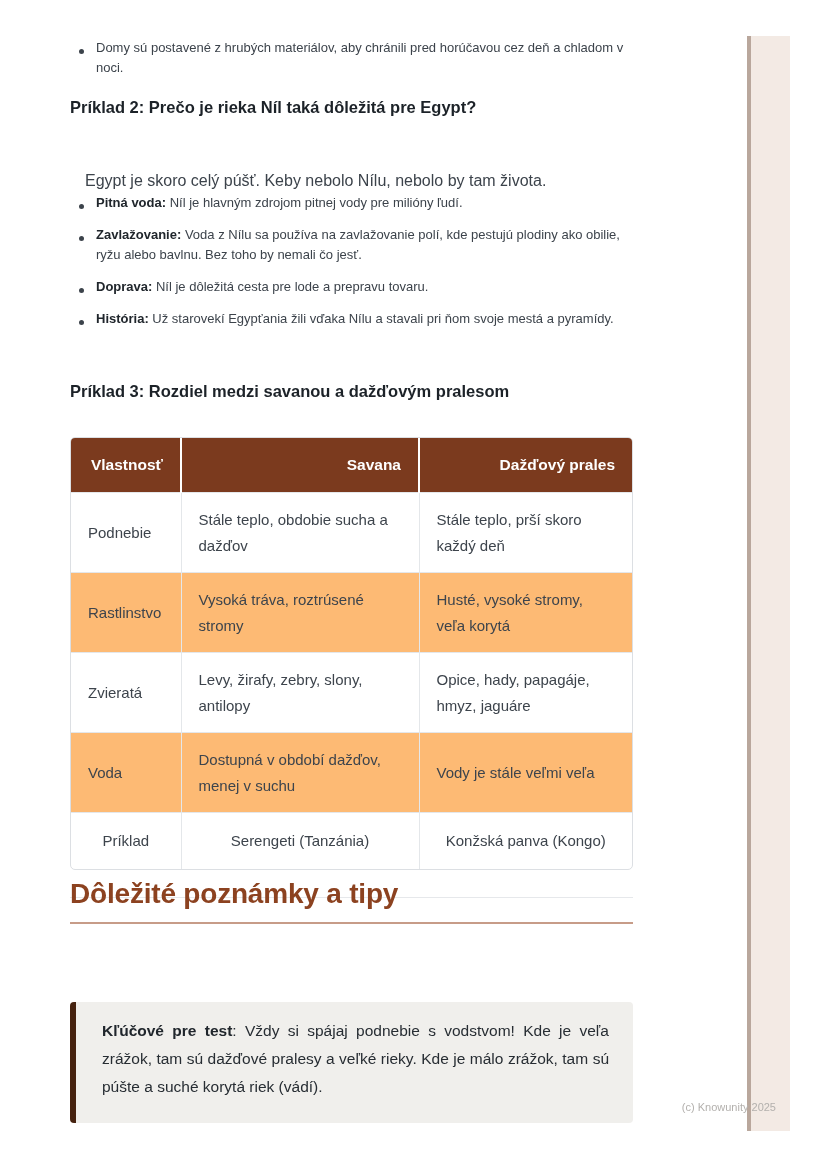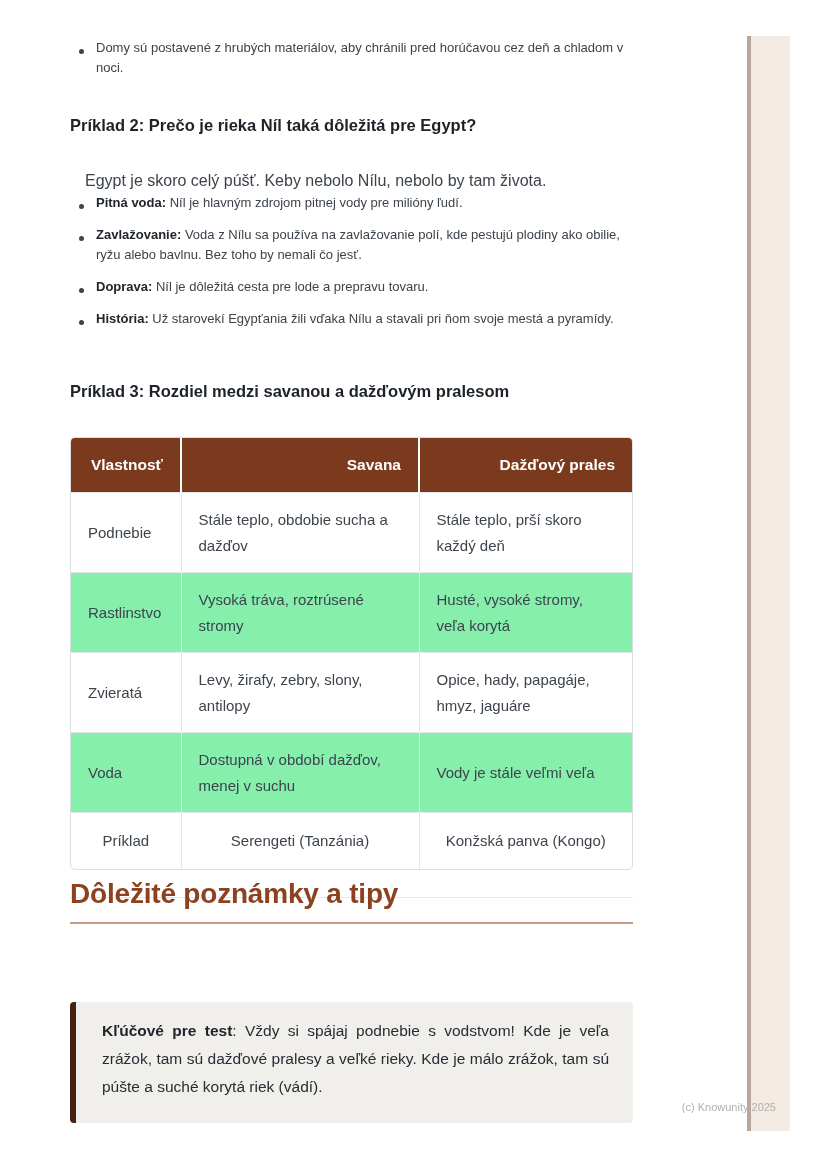--- a/index.html
+++ b/index.html
@@ -43,21 +43,21 @@
     font-size:15.5px;font-weight:600;text-align:right;
     height:54px;padding:0 17px;vertical-align:middle;
   }
   thead th + th{border-left:2px solid #ffffff;margin-top:47px;}
   tbody td{
     padding:0 17px;vertical-align:middle;
     font-size:15px;line-height:26px;color:#3d444c;
     border-top:1px solid #e4e7ea;
   }
   tbody td + td{border-left:1px solid #e4e7ea;}
-  tbody tr.alt{background:#86efac;}
+  tbody tr.alt{background:#fdba74;}
   tr.r80{height:80px;}
   tr.r56{height:56px;text-align:center;}
 
   .divider{top:897px;height:1px;background:#e6e8eb;}
 
   
   .notes-head{top:877px;}
   .notes-head h1{
     margin:0;font-size:28px;line-height:34px;font-weight:700;color:#8c4220;
     letter-spacing:-0.2px;
@@ -89,21 +89,21 @@
 <div class="edge-stripe"></div>
 
 <div class="content">
 
   <ul class="bullets abs" style="top:38px;">
     <li>
       <span>Domy sú postavené z hrubých materiálov, aby chránili pred horúčavou cez deň a chladom v noci.</span>
     </li>
   </ul>
 
-  <h3 class="sub abs" style="top:114px;">Príklad 2: Prečo je rieka Níl taká dôležitá pre Egypt?</h3>
+  <h3 class="sub abs" style="top:96px;">Príklad 2: Prečo je rieka Níl taká dôležitá pre Egypt?</h3>
 
   <p class="lead abs" style="top:152px;">Egypt je skoro celý púšť. Keby nebolo Nílu, nebolo by tam života.</p>
 
   <ul class="bullets abs" style="top:193px;">
     <li>
       <span class="b">Pitná voda:</span><span> Níl je hlavným zdrojom pitnej vody pre milióny ľudí.</span>
     </li>
     <li>
       <span class="b">Zavlažovanie:</span><span> Voda z Nílu sa používa na zavlažovanie polí, kde pestujú plodiny ako obilie, ryžu alebo bavlnu. Bez toho by nemali čo jesť.</span>
     </li>

